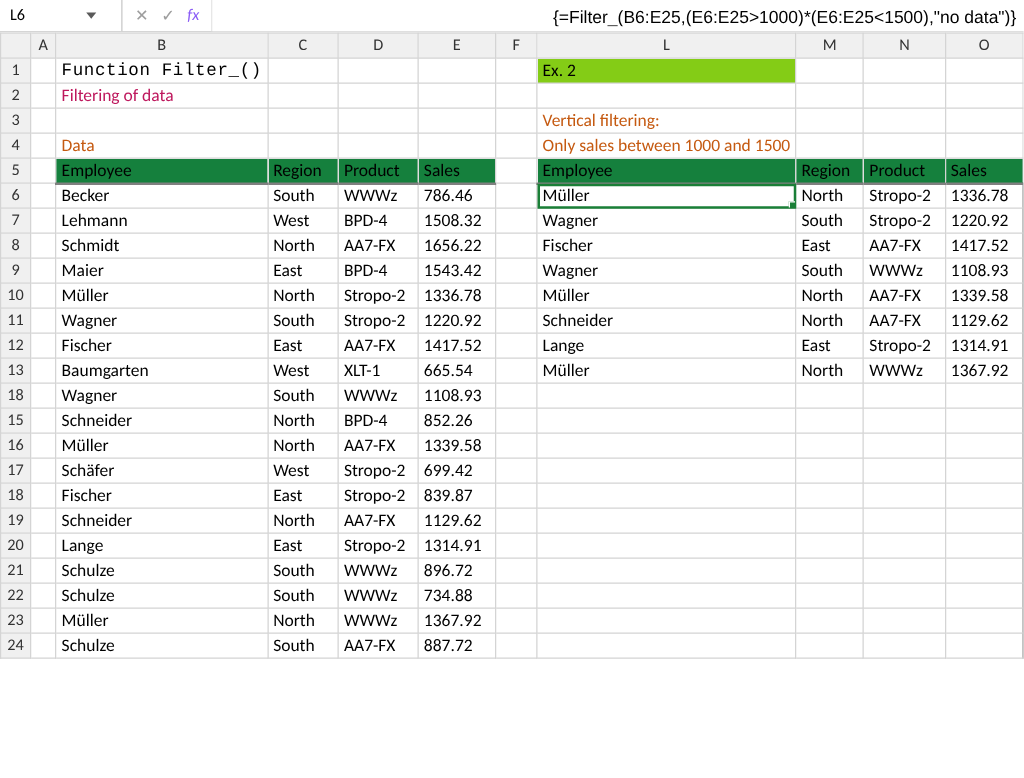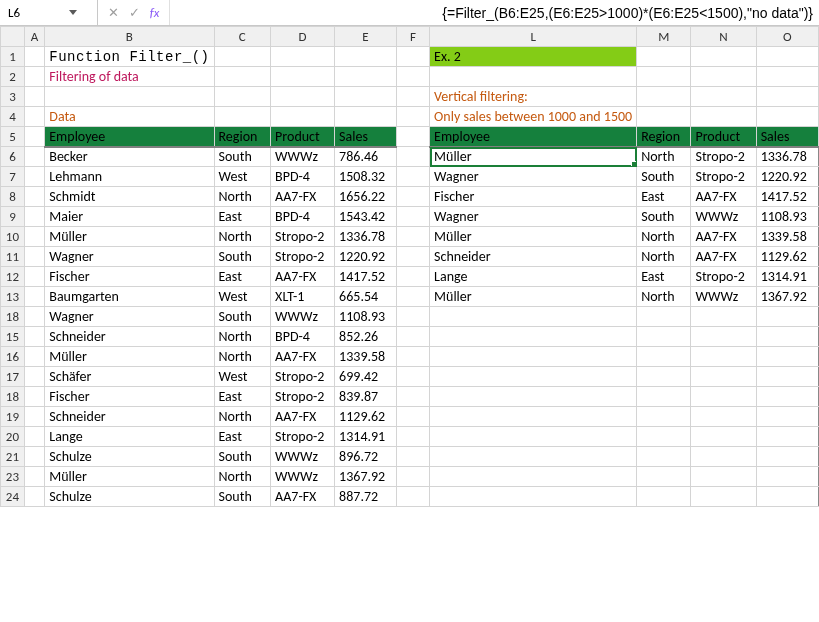--- a/index.html
+++ b/index.html
@@ -458,20 +458,33 @@
           <td>South</td>
           <td>WWWz</td>
           <td class="num">896.72</td>
           <td></td>
           <td class="spill-left"></td>
           <td></td>
           <td></td>
           <td class="spill-right"></td>
         </tr>
         <tr>
+          <th class="rowhdr">22</th>
+          <td></td>
+          <td>Schulze</td>
+          <td>South</td>
+          <td>WWWz</td>
+          <td class="num">734.88</td>
+          <td></td>
+          <td class="spill-left"></td>
+          <td></td>
+          <td></td>
+          <td class="spill-right"></td>
+        </tr>
+        <tr>
           <th class="rowhdr">23</th>
           <td></td>
           <td>Müller</td>
           <td>North</td>
           <td>WWWz</td>
           <td class="num">1367.92</td>
           <td></td>
           <td class="spill-left"></td>
           <td></td>
           <td></td>

